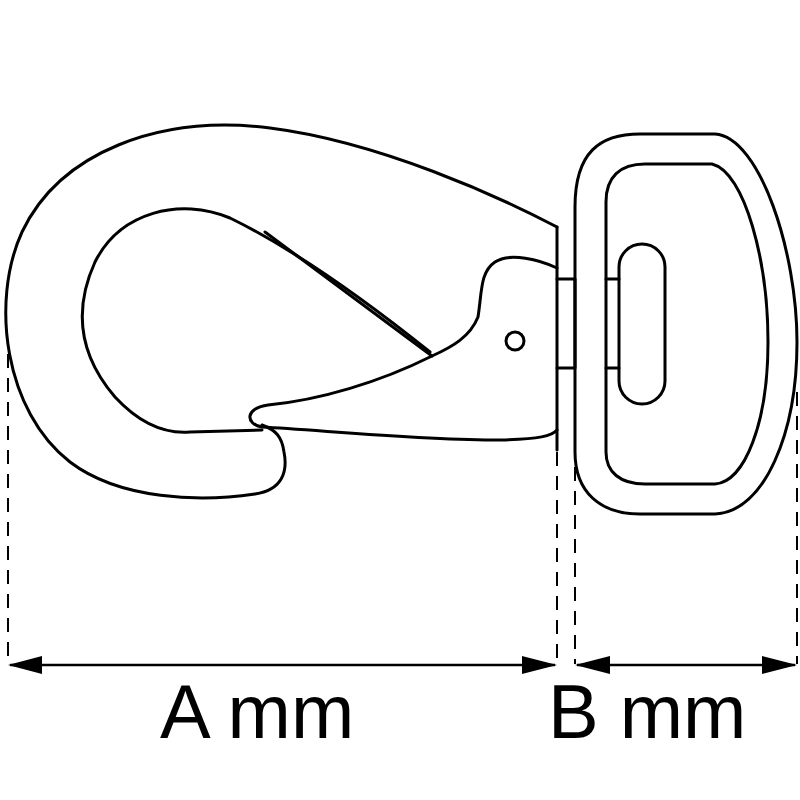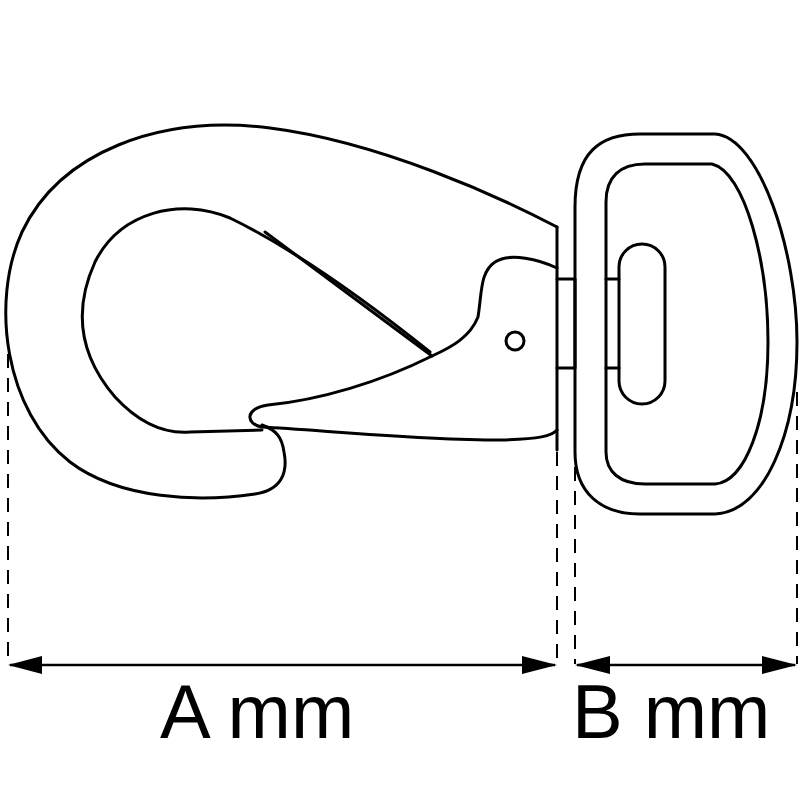--- a/index.html
+++ b/index.html
@@ -47,14 +47,14 @@
       <line x1="10" y1="633" x2="555" y2="633"></line>
       <polygon points="8,633 42,624 42,642" stroke="none"></polygon>
       <polygon points="557,633 522,624 522,642" stroke="none"></polygon>
       <line x1="577" y1="633" x2="795" y2="633"></line>
       <polygon points="575,633 610,624 610,642" stroke="none"></polygon>
       <polygon points="797,633 762,624 762,642" stroke="none"></polygon>
     </g>
   </svg>
 
   <div class="lbl" style="left:160px; top:642px;">A mm</div>
-  <div class="lbl" style="left:572px; top:642px;">B mm</div>
+  <div class="lbl" style="left:548px; top:642px;">B mm</div>
 </div>
 
 </body></html>

